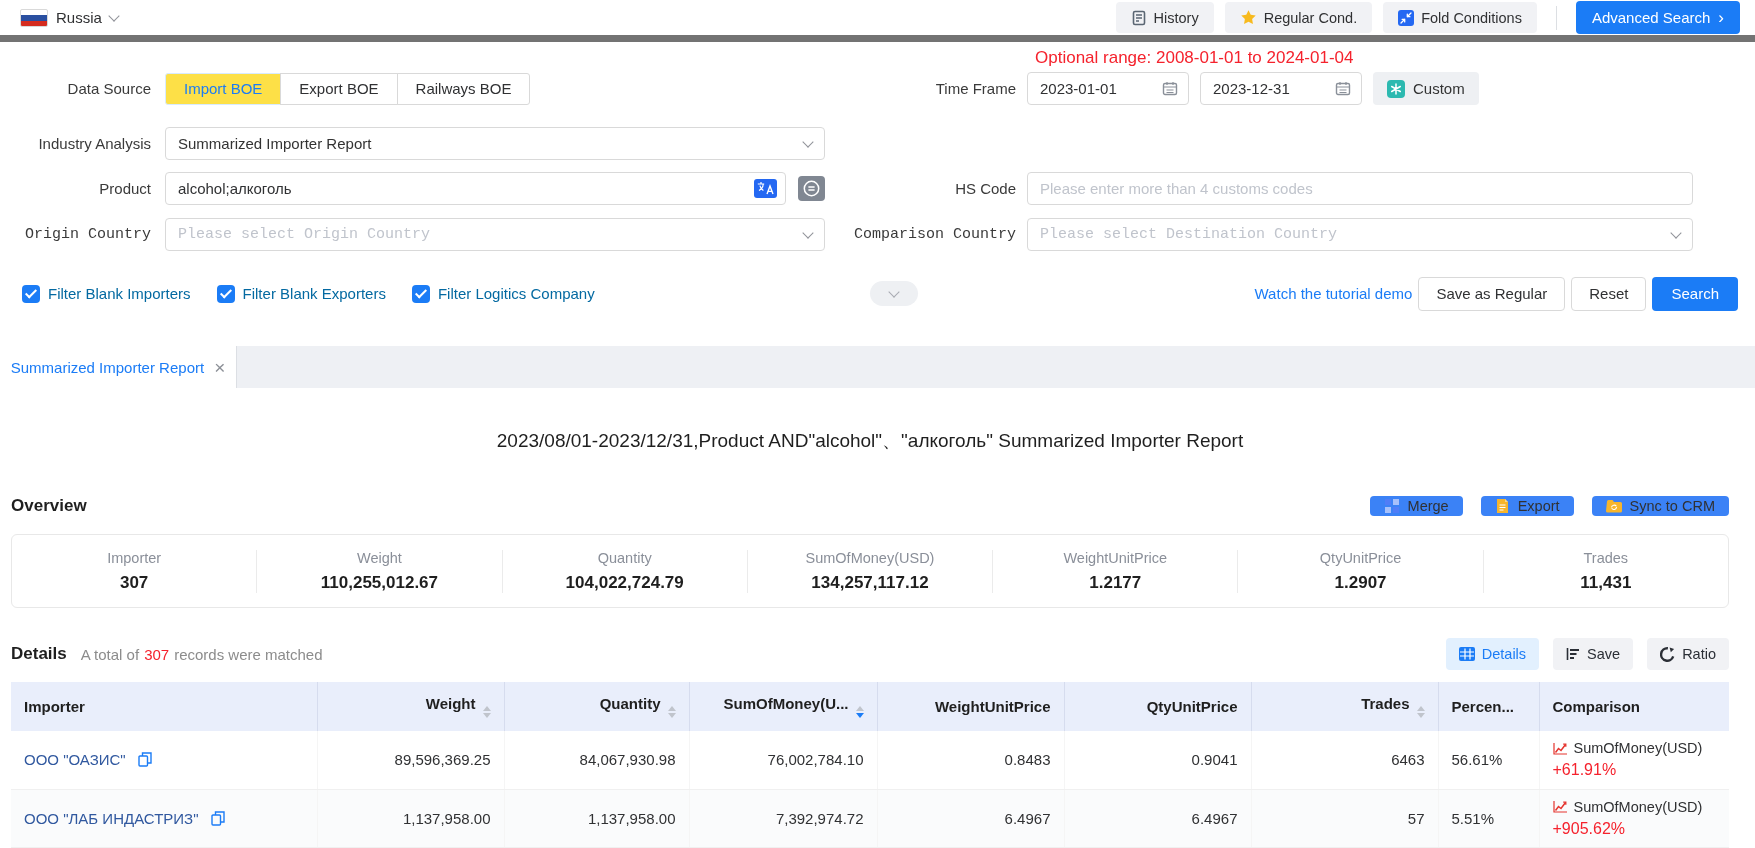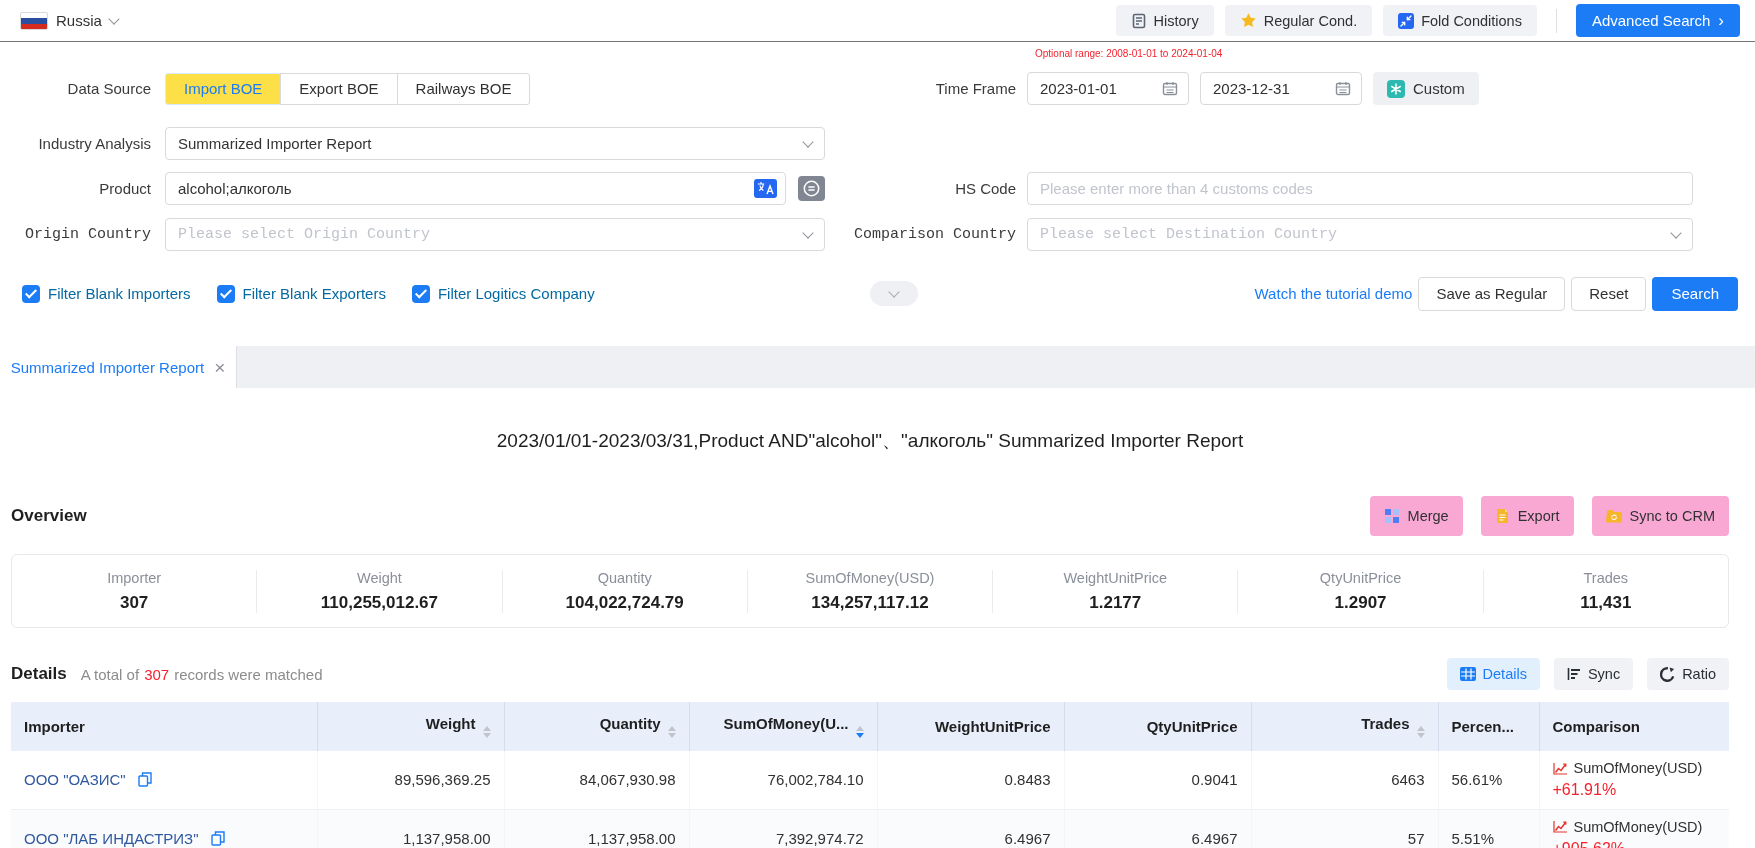--- a/index.html
+++ b/index.html
@@ -1,38 +1,38 @@
 <!DOCTYPE html>
 <html><head>
 <meta charset="utf-8">
 <style>
   * { box-sizing: border-box; margin: 0; padding: 0; }
   html,body { width:1755px; height:848px; overflow:hidden; background:#fff;
     font-family:"Liberation Sans", sans-serif; color:#333; }
 
   
   .topbar { height:42px; display:flex; align-items:center; justify-content:space-between;
-    padding:0 15px 0 20px; border-bottom:1px solid #737373; }
+    padding:0 15px 0 20px; border-bottom:7px solid #737373; }
   .tb-left { display:flex; align-items:center; gap:8px; cursor:pointer; }
   .flag { width:28px; height:18px; border:1px solid #d9d9d9; border-radius:2px;
     background:linear-gradient(to bottom,#fff 0 33%,#2a4fa0 33% 66%,#d52b1e 66% 100%); }
   .country { font-size:15px; color:#303133; }
   .chev { width:8px; height:8px; border-right:1.6px solid #909399; border-bottom:1.6px solid #909399;
     transform:rotate(45deg); margin-top:-4px; }
   .tb-right { display:flex; align-items:center; gap:11px; }
   .tb-btn { height:31px; background:#f1f2f5; border-radius:4px; display:flex; align-items:center;
     gap:7px; padding:0 15px; font-size:14.5px; color:#303133; cursor:pointer; }
   .v-div { width:1px; height:24px; background:#dcdfe3; margin:0 8px; }
   .adv-btn { height:33px; background:#1b7cf6; color:#fff; border-radius:4px; display:flex;
     align-items:center; gap:8px; padding:0 16px; font-size:15px; cursor:pointer; }
   .adv-chev { font-size:17px; line-height:1; }
 
   
   .form { position:relative; padding:30px 0 36px 14px; }
-  .opt-range { position:absolute; top:6px; left:1035px; color:#f5222d; font-size:10px; }
+  .opt-range { position:absolute; top:6px; left:1035px; color:#f5222d; font-size:17px; }
   .frow { display:flex; align-items:center; }
   .r1 { margin-bottom:22px; } .r2 { margin-bottom:12px; } .r3 { margin-bottom:13px; } .r4 { margin-bottom:26px;font-family:Liberation Mono, monospace; }
   .lbl-l { width:151px; text-align:right; padding-right:14px; font-size:15px; color:#3a3a3a; flex:none; }
   .lbl-r { width:202px; text-align:right; padding-right:11px; font-size:15px; color:#3a3a3a; flex:none; }
   .fld-l { width:660px; flex:none; }
   .fld-r { width:666px; flex:none; display:flex; align-items:center; }
 
   .seg-group { display:flex; }
   .seg { height:32px; line-height:30px; padding:0 18px; border:1px solid #d9d9d9; margin-left:-1px;
     font-size:15px; color:#303133; background:#fff; cursor:pointer; }
@@ -81,21 +81,21 @@
     display:flex; align-items:center; justify-content:center; gap:10px; cursor:pointer; }
   .tab-label { color:#1b7cf6; font-size:15px; }
   .tab-close { color:#8c9097; font-size:19px; line-height:1; cursor:pointer; }
 
   
   .main { width:1718px; margin-left:11px; }
   .report-title { text-align:center; margin-top:40px; font-size:19px; font-weight:400; color:#1f1f1f; }
   .overview-line { margin-top:42px; display:flex; align-items:center; }
   .h2 { font-size:17px; font-weight:bold; color:#1f1f1f; }
   .ov-btns { margin-left:auto; display:flex; gap:18px; }
-  .gray-btn { height:40px; background:#f9a8d4; border-radius:4px; display:flex; align-items:center;
+  .gray-btn { height:20px; background:#3b82f6; border-radius:4px; display:flex; align-items:center;
     gap:8px; padding:0 14px; font-size:14.5px; color:#303133; cursor:pointer; }
 
   .stats-card { margin-top:18px; border:1px solid #e8e8e8; border-radius:6px; height:74px;
     display:flex; align-items:center; }
   .stat { flex:1; text-align:center; border-left:1px solid #ebebeb; }
   .stat:first-child { border-left:none; }
   .stat-label { font-size:14.5px; color:#8a8f99; }
   .stat-value { font-size:17px; font-weight:bold; color:#1f1f1f; margin-top:7px; }
 
   .details-line { margin-top:30px; display:flex; align-items:center; }
@@ -285,21 +285,21 @@
 </section>
 
 <div class="tabbar">
   <div class="tab">
     <span class="tab-label">Summarized Importer Report</span>
     <span class="tab-close">×</span>
   </div>
 </div>
 
 <main class="main">
-  <h1 class="report-title">2023/01/01-2023/03/31,Product AND"alcohol"、"алкоголь" Summarized Importer Report</h1>
+  <h1 class="report-title">2023/08/01-2023/12/31,Product AND"alcohol"、"алкоголь" Summarized Importer Report</h1>
 
   <div class="overview-line">
     <div class="h2">Overview</div>
     <div class="ov-btns">
       <div class="gray-btn">
         <svg width="16" height="16" viewBox="0 0 16 16">
             <rect x="1" y="1" width="6" height="6" fill="#4f7df7"></rect>
             <rect x="9" y="1" width="6" height="6" fill="#a6c0fb"></rect>
             <rect x="1" y="9" width="6" height="6" fill="#a6c0fb"></rect>
             <rect x="9" y="9" width="6" height="6" fill="#4f7df7"></rect>
@@ -366,21 +366,21 @@
             <rect width="16" height="14" rx="2" fill="#1b7cf6"></rect>
             <path d="M1 5h14M1 9h14M6 1.5v11M11 1.5v11" stroke="#fff" stroke-width="1.2"></path>
           </svg>
         <span>Details</span>
       </div>
       <div class="view-btn">
         <svg width="14" height="14" viewBox="0 0 14 14">
             <path d="M1.5 1v12" stroke="#2b2f36" stroke-width="1.6"></path>
             <path d="M4 3h9M4 7h6.5M4 11h4" stroke="#2b2f36" stroke-width="1.8"></path>
           </svg>
-        <span>Sync</span>
+        <span>Save</span>
       </div>
       <div class="view-btn">
         <svg width="15" height="15" viewBox="0 0 15 15">
             <path d="M13.2 9.4A6.2 6.2 0 117.9 1.3" fill="none" stroke="#2b2f36" stroke-width="2.4"></path>
             <path d="M9.6 0.6l4.5 1.4-3.3 3.2z" fill="#2b2f36"></path>
           </svg>
         <span>Ratio</span>
       </div>
     </div>
   </div>

